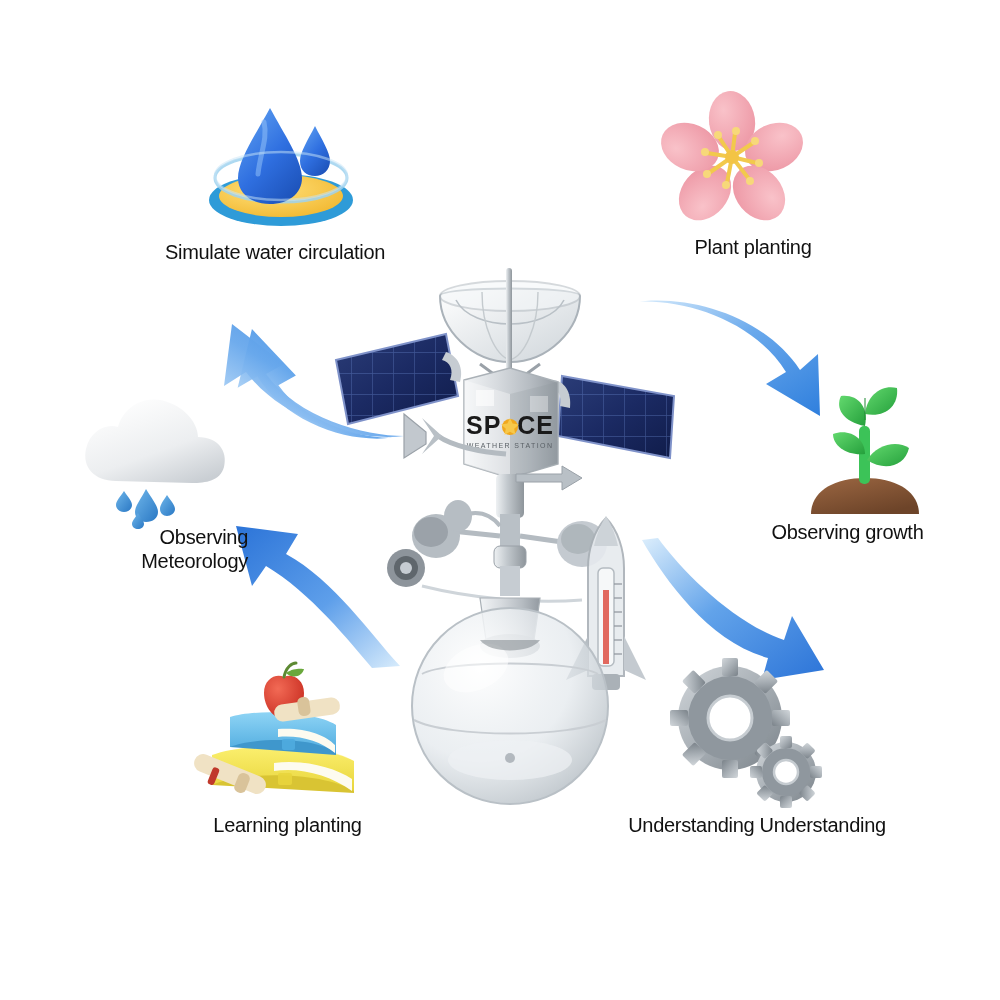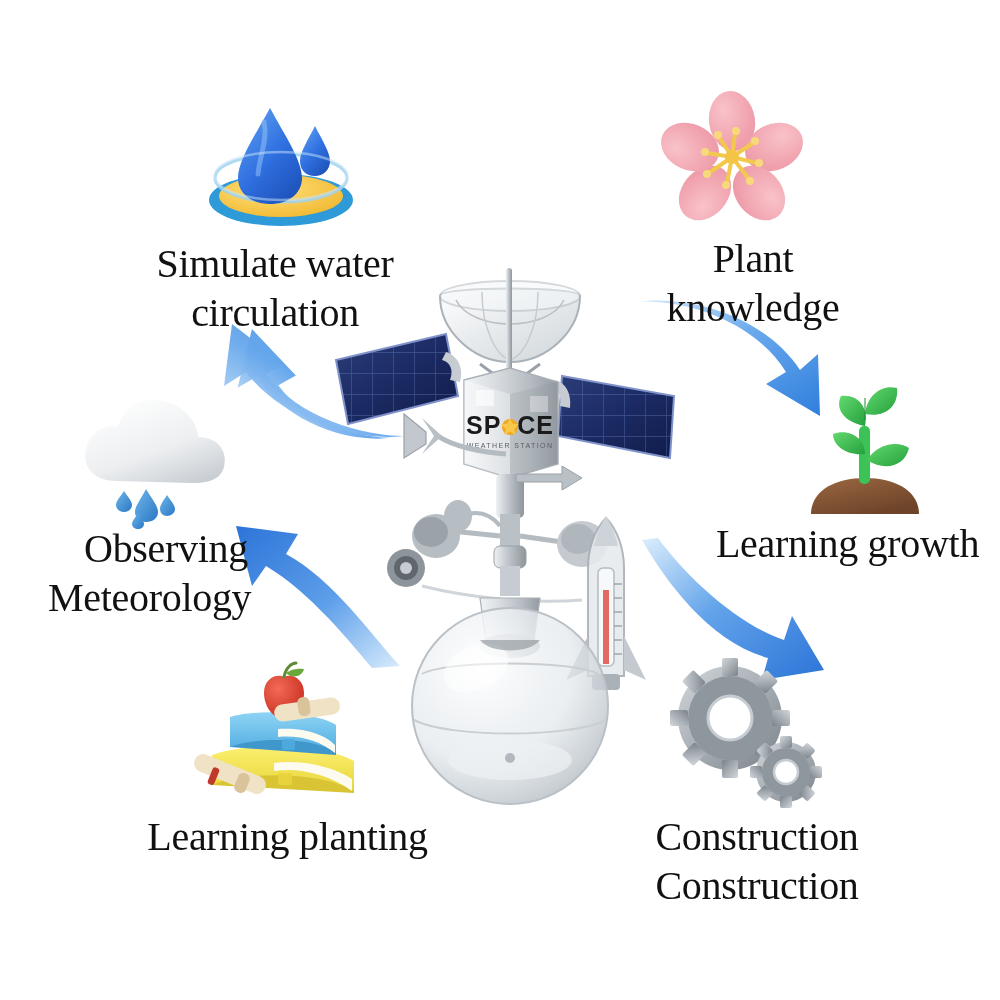--- a/index.html
+++ b/index.html
@@ -3,22 +3,22 @@
 <meta charset="utf-8">
 <style>
   * { margin:0; padding:0; box-sizing:border-box; }
   html,body { width:1000px; height:1000px; background:#ffffff; overflow:hidden; }
   body { font-family:"Liberation Sans", sans-serif; position:relative; }
 
   .stage { position:absolute; inset:0; }
 
   
   .label {
-    position:absolute; color:#111; font-size:40px; font-weight:400;
-    letter-spacing:-0.3px; line-height:1.22; white-space:pre-line; text-align:center;font-family:Liberation Serif, serif;
+    position:absolute; color:#111; font-size:20px; font-weight:400;
+    letter-spacing:-0.3px; line-height:1.22; white-space:pre-line; text-align:center;
   }
   #lbl-water      { left:85px;  top:240px; width:380px; }
   #lbl-plant      { left:648px; top:235px; width:210px; }
   #lbl-meteo      { left:48px;  top:525px; width:200px; text-align:right; }
   #lbl-growth     { left:715px; top:520px; width:265px; }
   #lbl-learn      { left:140px; top:813px; width:295px; }
   #lbl-construct  { left:557px; top:813px; width:400px; }
 
   
   .icon-box { position:absolute; }
@@ -421,20 +421,20 @@
         <path d="M84,452 C118,470 242,470 276,452" stroke="#c9ced3" stroke-width="2" fill="none"></path>
         <ellipse cx="180" cy="492" rx="62" ry="20" fill="#eef1f3" opacity="0.7"></ellipse>
         <circle cx="180" cy="490" r="5" fill="#9aa1a8" opacity="0.7"></circle>
         <ellipse cx="146" cy="400" rx="34" ry="22" fill="#ffffff" opacity="0.55" transform="rotate(-24 146 400)"></ellipse>
         <path d="M150,372 C160,386 200,386 210,372 L204,372 L156,372 Z" fill="#7f868c" opacity="0.55"></path>
       </g>
     </svg>
   </div>
 
   <div class="label" id="lbl-water">Simulate water circulation</div>
-  <div class="label" id="lbl-plant">Plant knowledge</div>
+  <div class="label" id="lbl-plant">Plant planting</div>
   <div class="label" id="lbl-meteo">Observing
 Meteorology</div>
-  <div class="label" id="lbl-growth">Learning growth</div>
+  <div class="label" id="lbl-growth">Observing growth</div>
   <div class="label" id="lbl-learn">Learning planting</div>
-  <div class="label" id="lbl-construct">Construction Construction</div>
+  <div class="label" id="lbl-construct">Understanding Understanding</div>
 
 </div>
 
 </body></html>

